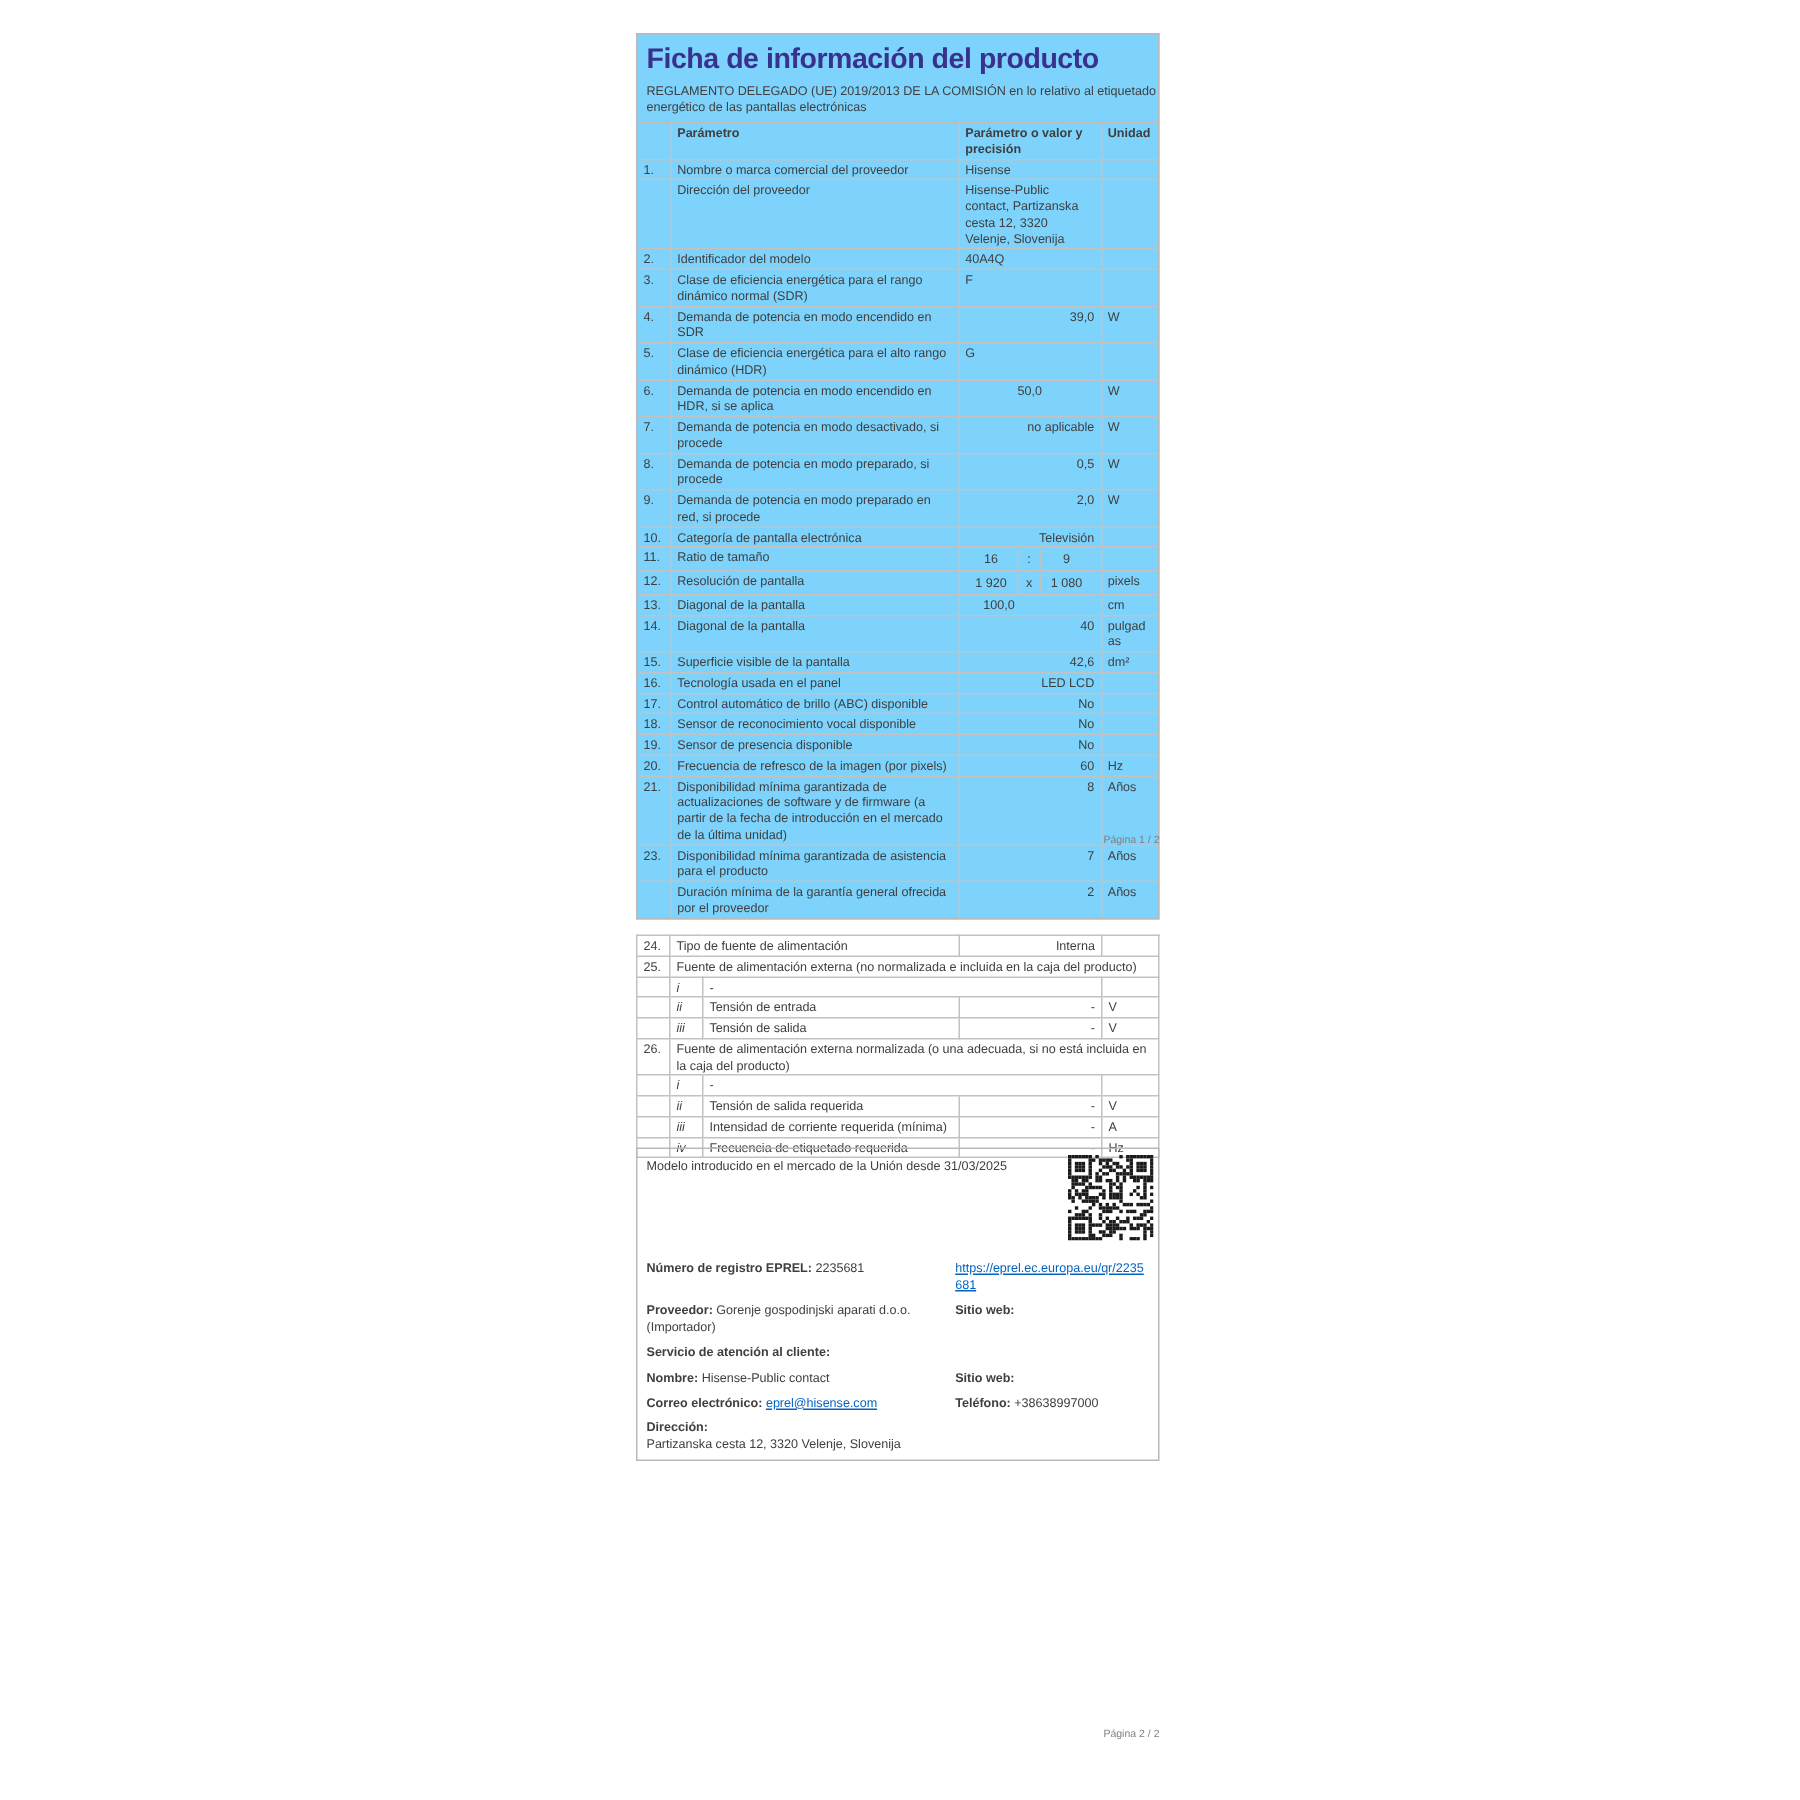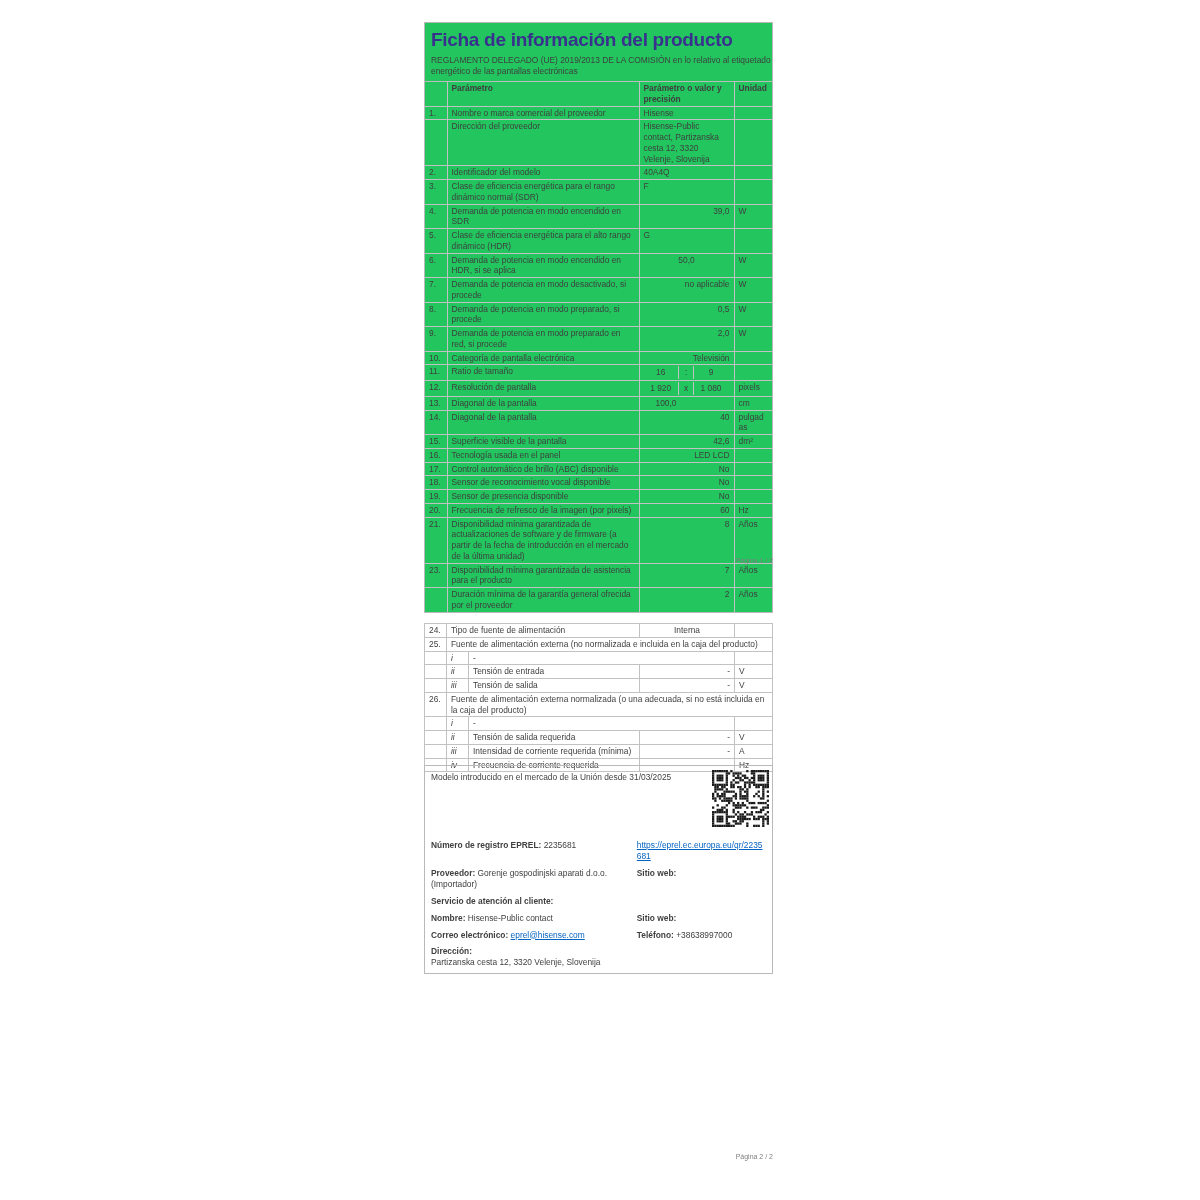--- a/index.html
+++ b/index.html
@@ -1,21 +1,21 @@
 <!DOCTYPE html>
 <html lang="es"><head>
 <meta charset="utf-8">
 <style>
   * { margin:0; padding:0; box-sizing:border-box; }
   html,body { width:1200px; height:1200px; background:#ffffff; overflow:hidden;
               font-family:"Liberation Sans","DejaVu Sans",sans-serif; }
   .doc-col { position:absolute; left:424px; width:349px; color:#3f3f3f; }
 
   
-  #page1-box { top:22px; border:1px solid #b9b9b9; background:#22c55e; }
+  #page1-box { top:22px; border:1px solid #b9b9b9; background:#7dd3fc; }
   .title-block { padding:6px 6px 5px 6px; }
   .doc-title { font-size:19px; font-weight:bold; color:#39318e; letter-spacing:-0.3px; }
   .doc-subtitle { margin-top:4px; font-size:8.4px; line-height:1.25; color:#3f3f3f; width:340px; }
 
   .tbl-wrap { border-top:1px solid #bcbcbc; }
   table.fiche { width:100%; border-collapse:collapse; table-layout:fixed;
                 font-size:8.4px; line-height:1.28; color:#3f3f3f; }
   table.fiche { border:hidden; }
   table.fiche td, table.fiche th { border:1px solid #c2c2c2; padding:1px 4px;
                 vertical-align:top; text-align:left; overflow:hidden;
@@ -231,21 +231,21 @@
         <col class="c-num">
         <col class="c-sub">
         <col>
         <col class="c-val">
         <col class="c-unit">
       </colgroup>
     <tbody>
         <tr>
           <td class="c-num">24.</td>
           <td colspan="2">Tipo de fuente de alimentación</td>
-          <td class="c-val" style="text-align: center;">Interna</td>
+          <td class="c-val" style="text-align: right;">Interna</td>
           <td class="c-unit"></td>
         </tr>
         <tr>
           <td class="c-num">25.</td>
           <td colspan="4">Fuente de alimentación externa (no normalizada e incluida en la caja del producto)</td>
         </tr>
         <tr>
           <td class="c-num"></td>
           <td class="c-sub">i</td>
           <td colspan="2">-</td>
@@ -285,21 +285,21 @@
         <tr>
           <td class="c-num"></td>
           <td class="c-sub">iii</td>
           <td>Intensidad de corriente requerida (mínima)</td>
           <td class="c-val" style="text-align: right;">-</td>
           <td class="c-unit">A</td>
         </tr>
         <tr>
           <td class="c-num"></td>
           <td class="c-sub">iv</td>
-          <td>Frecuencia de corriente requerida</td>
+          <td>Frecuencia de etiquetado requerida</td>
           <td class="c-val" style="text-align: right;">-</td>
           <td class="c-unit">Hz</td>
         </tr>
       </tbody>
   </table>
 </div>
 
 <div class="doc-col" id="info-box">
   <div class="info-row" id="intro-row">
     <span>Modelo introducido en el mercado de la Unión desde 31/03/2025</span>

